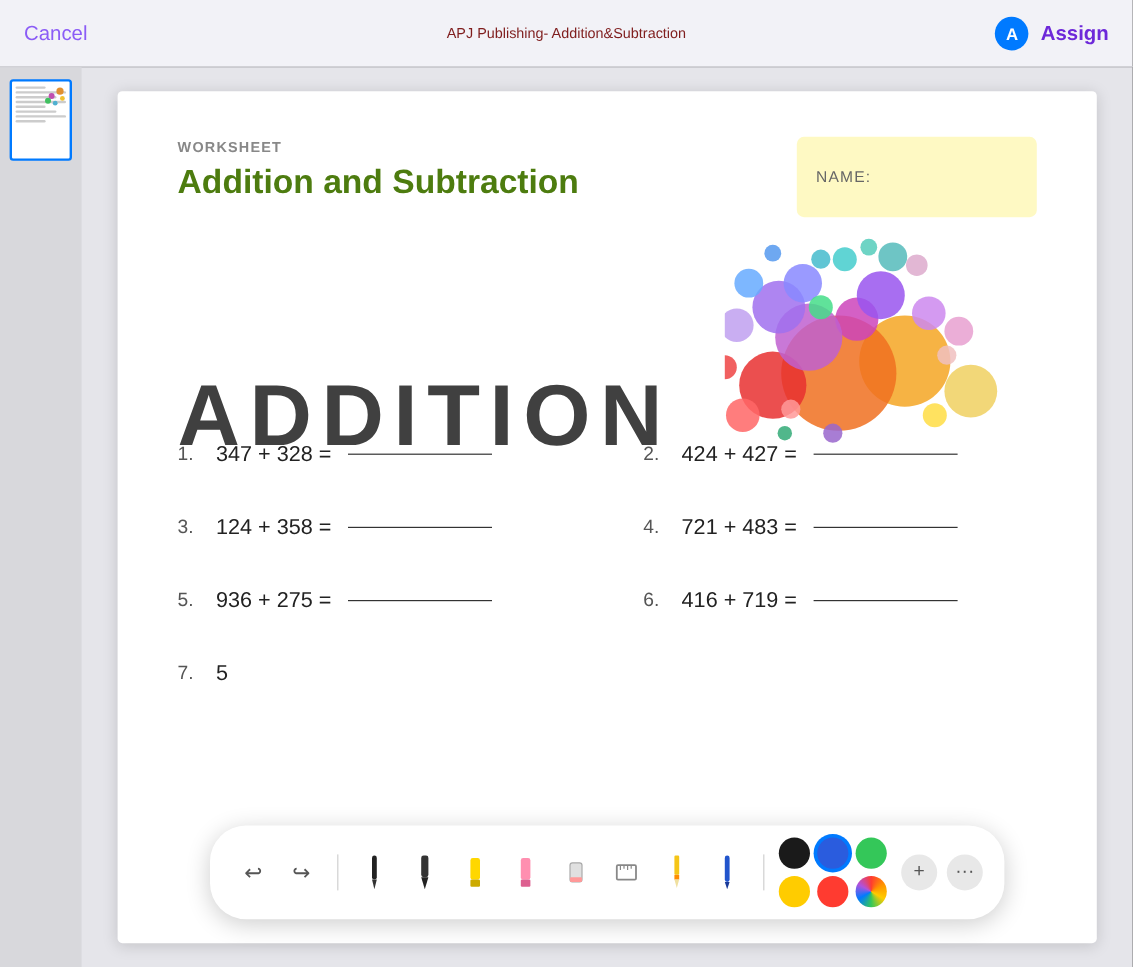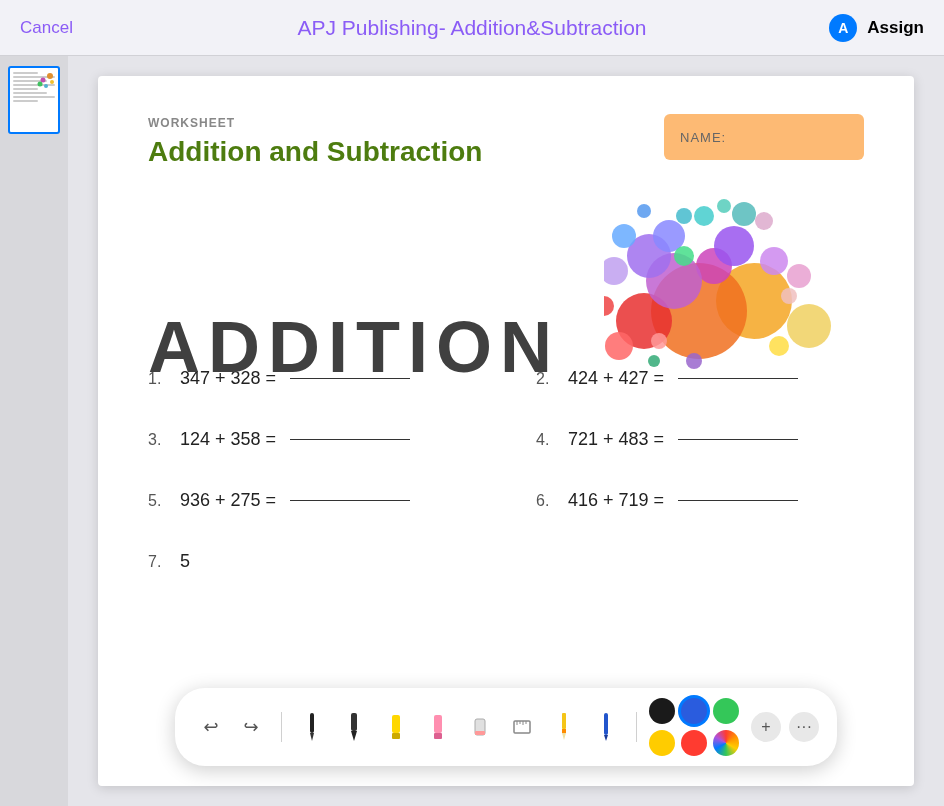--- a/index.html
+++ b/index.html
@@ -15,23 +15,23 @@
     .top-bar {
       background: #f2f2f7;
       height: 56px;
       display: flex;
       align-items: center;
       justify-content: space-between;
       padding: 0 20px;
       border-bottom: 1px solid #d1d1d6;
     }
     .top-bar-title {
-      font-size: 21px;
+      font-size: 12px;
       font-weight: 500;
-      color: #8b5cf6;
+      color: #7f1d1d;
       position: absolute;
       left: 50%;
       transform: translateX(-50%);
     }
     .cancel-btn {
       font-size: 17px;
       color: #8b5cf6;
       background: none;
       border: none;
       cursor: pointer;
@@ -48,21 +48,21 @@
       background: #007aff;
       color: white;
       display: flex;
       align-items: center;
       justify-content: center;
       font-size: 14px;
       font-weight: 600;
     }
     .assign-btn {
       font-size: 17px;
-      color: #000000;
+      color: #6d28d9;
       background: none;
       border: none;
       cursor: pointer;
       font-weight: 600;
     }
 
     
     .content-area {
       display: flex;
       height: calc(806px - 56px);
@@ -135,22 +135,22 @@
       color: #4d7c0f;
       margin-bottom: 0;
     }
 
     
     .name-field {
       position: absolute;
       top: 38px;
       right: 50px;
       width: 200px;
-      height: 46px;
-      background: #fdba74;
+      height: 67px;
+      background: #fef9c3;
       border-radius: 6px;
       display: flex;
       align-items: center;
       padding: 0 16px;
       font-size: 13px;
       color: #666;
       letter-spacing: 1px;
       font-weight: 500;
     }
 

